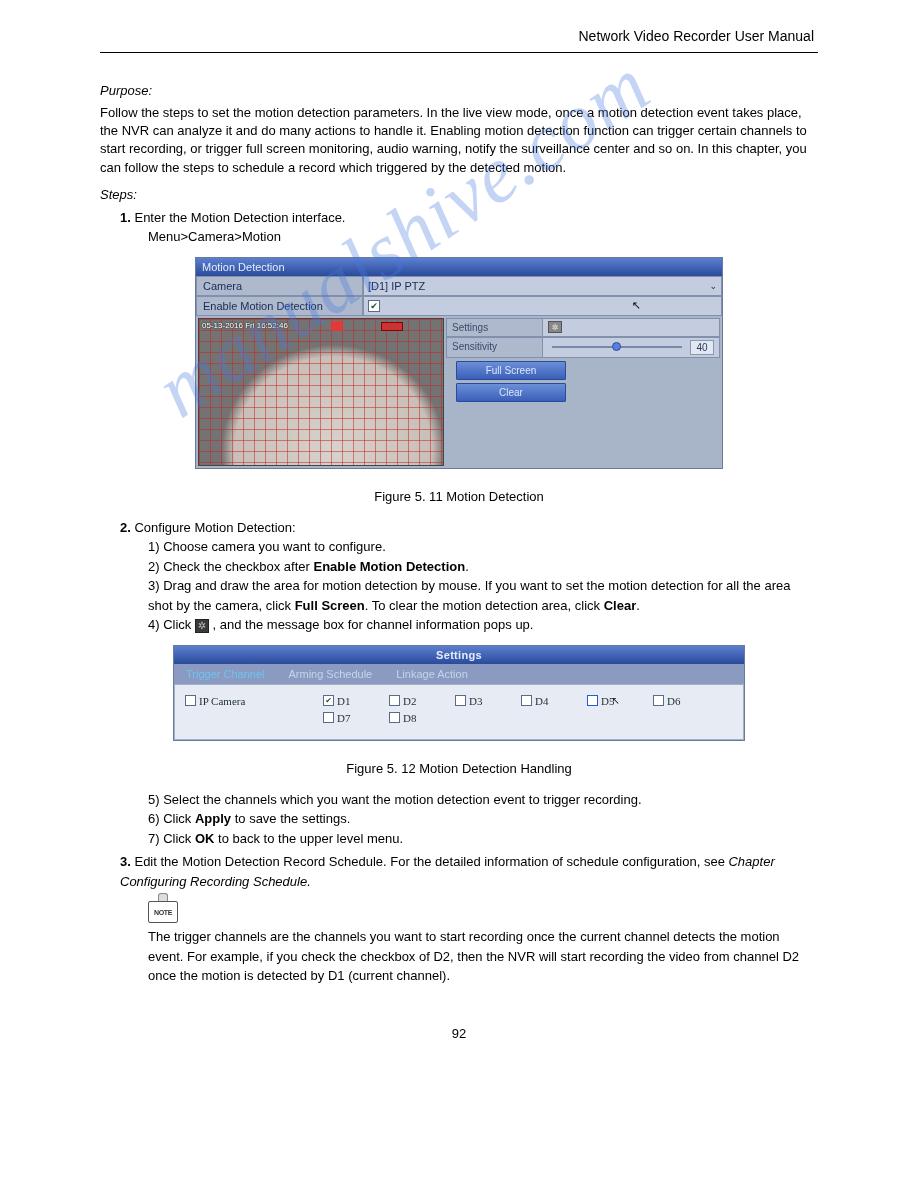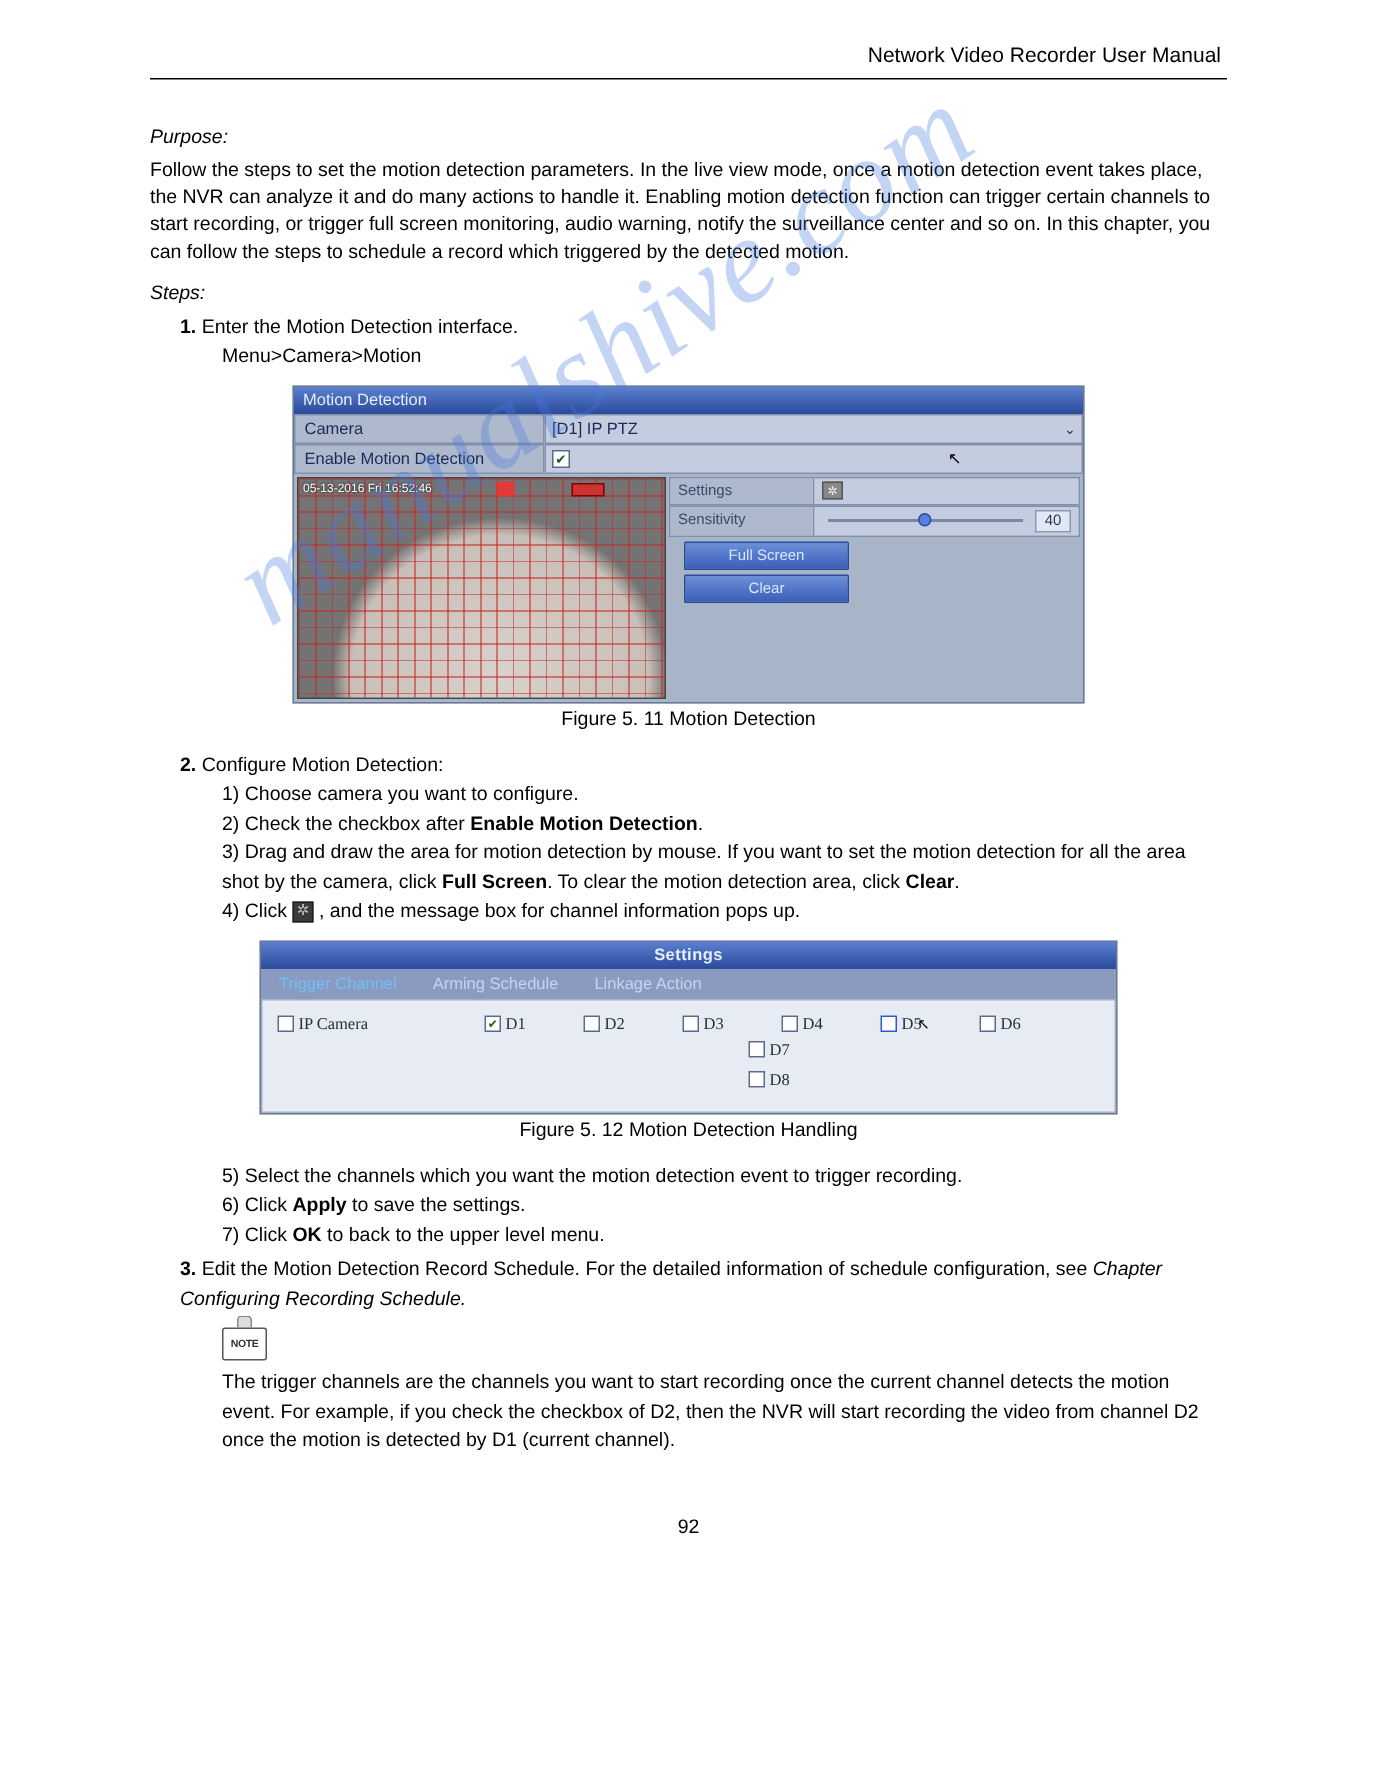--- a/index.html
+++ b/index.html
@@ -58,21 +58,21 @@
     margin-left: 20px;
   }
   .step-sub {
     font-size: 13px;
     line-height: 1.5;
     margin-left: 48px;
   }
   .figure-caption {
     text-align: center;
     font-size: 13px;
-    margin-top: 2px;
+    margin-top: 20px;
     margin-bottom: 14px;
   }
   .note-row {
     display: flex;
     align-items: center;
     gap: 8px;
     margin-left: 48px;
     margin-top: 6px;
     margin-bottom: 4px;
   }
@@ -488,21 +488,21 @@
         <span class="chk blue">
             <span class="box"></span>
             <span>D5</span>
             <span class="cursor-tiny">↖</span>
           </span>
         <span class="chk">
             <span class="box"></span>
             <span>D6</span>
           </span>
       </div>
-      <div class="chk-row" style="padding-left:138px;flex-direction:column;">
+      <div class="chk-row" style="padding-left:138px;">
         <span class="chk">
             <span class="box"></span>
             <span>D7</span>
           </span>
         <span class="chk">
             <span class="box"></span>
             <span>D8</span>
           </span>
       </div>
     </div>

